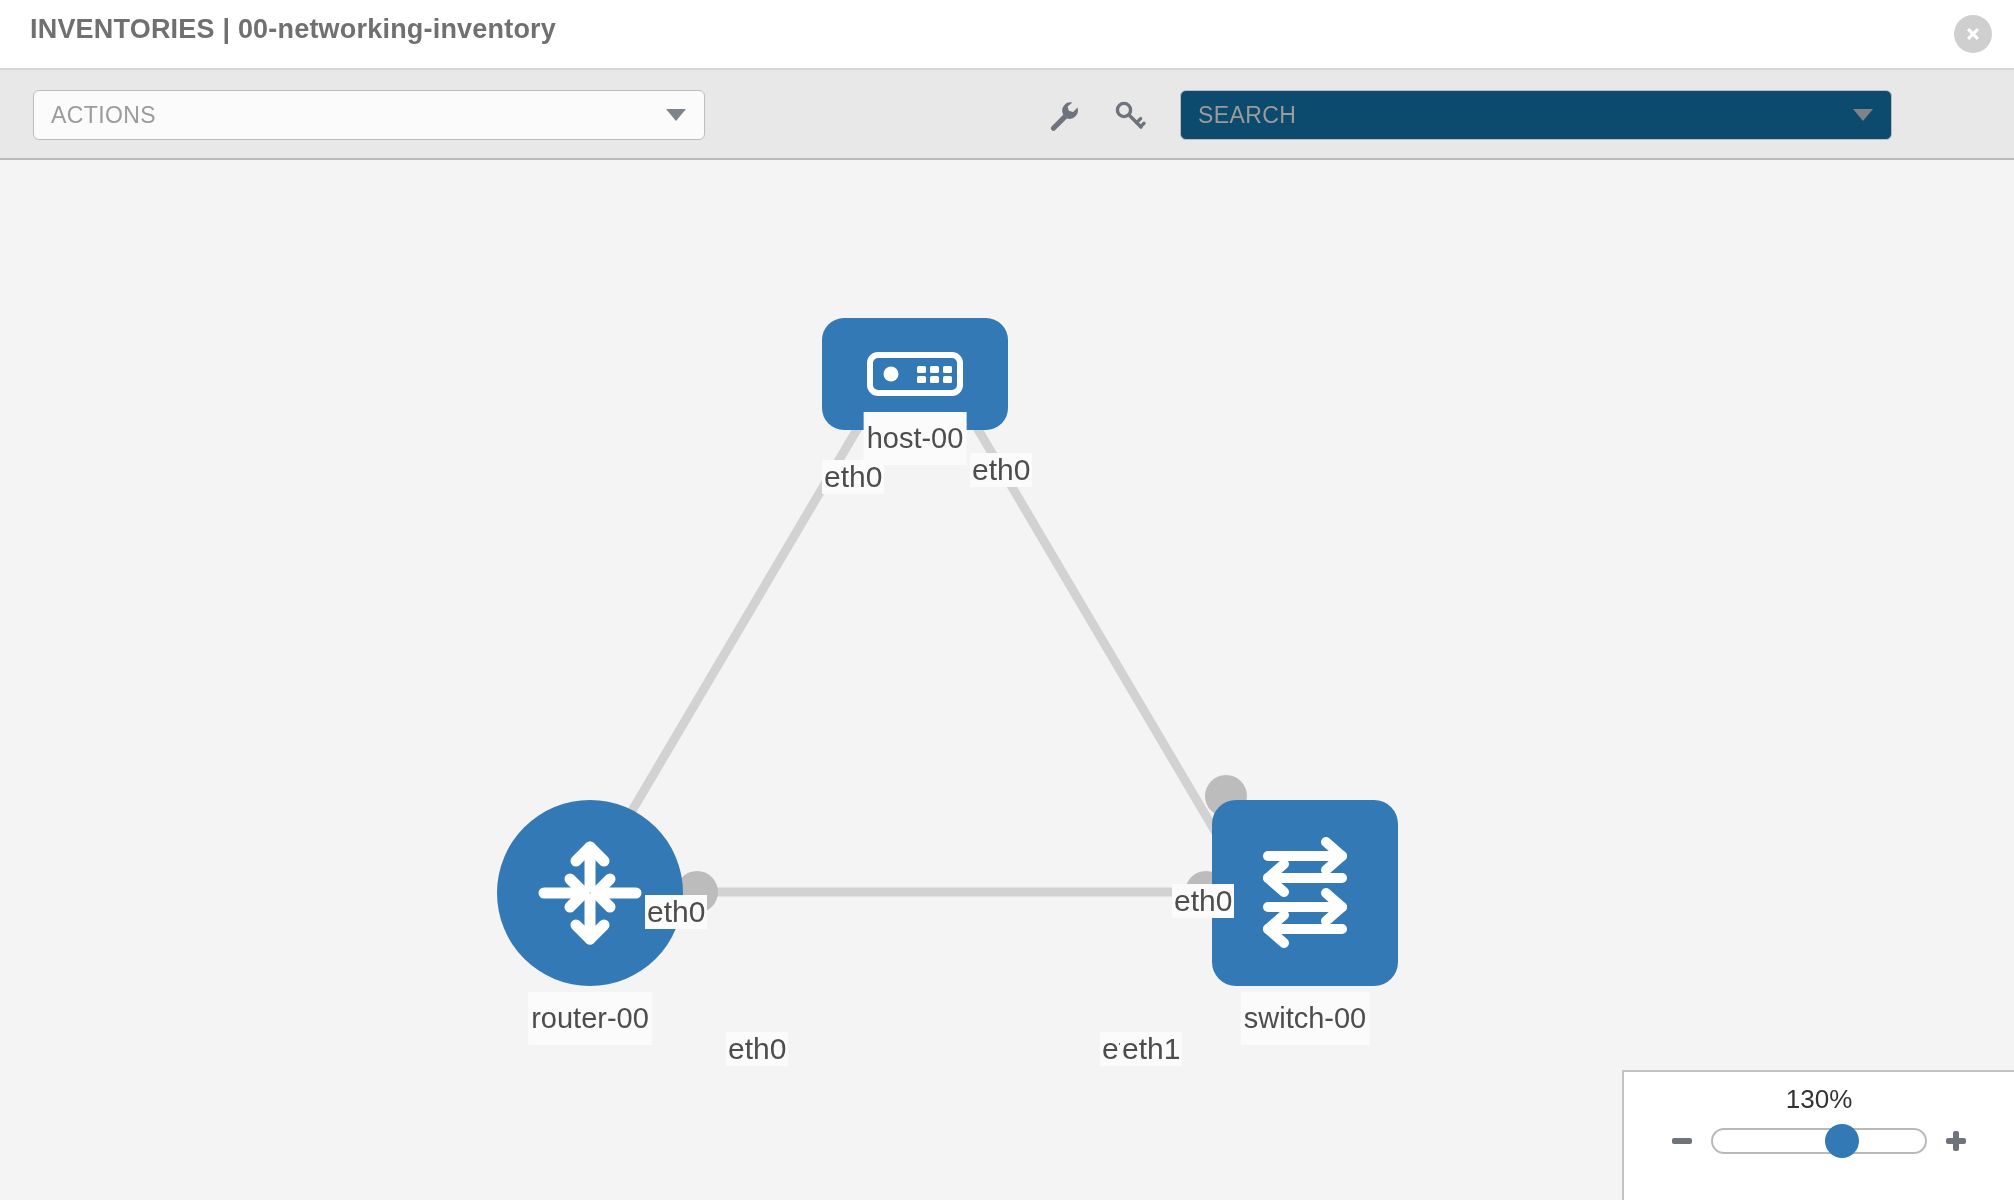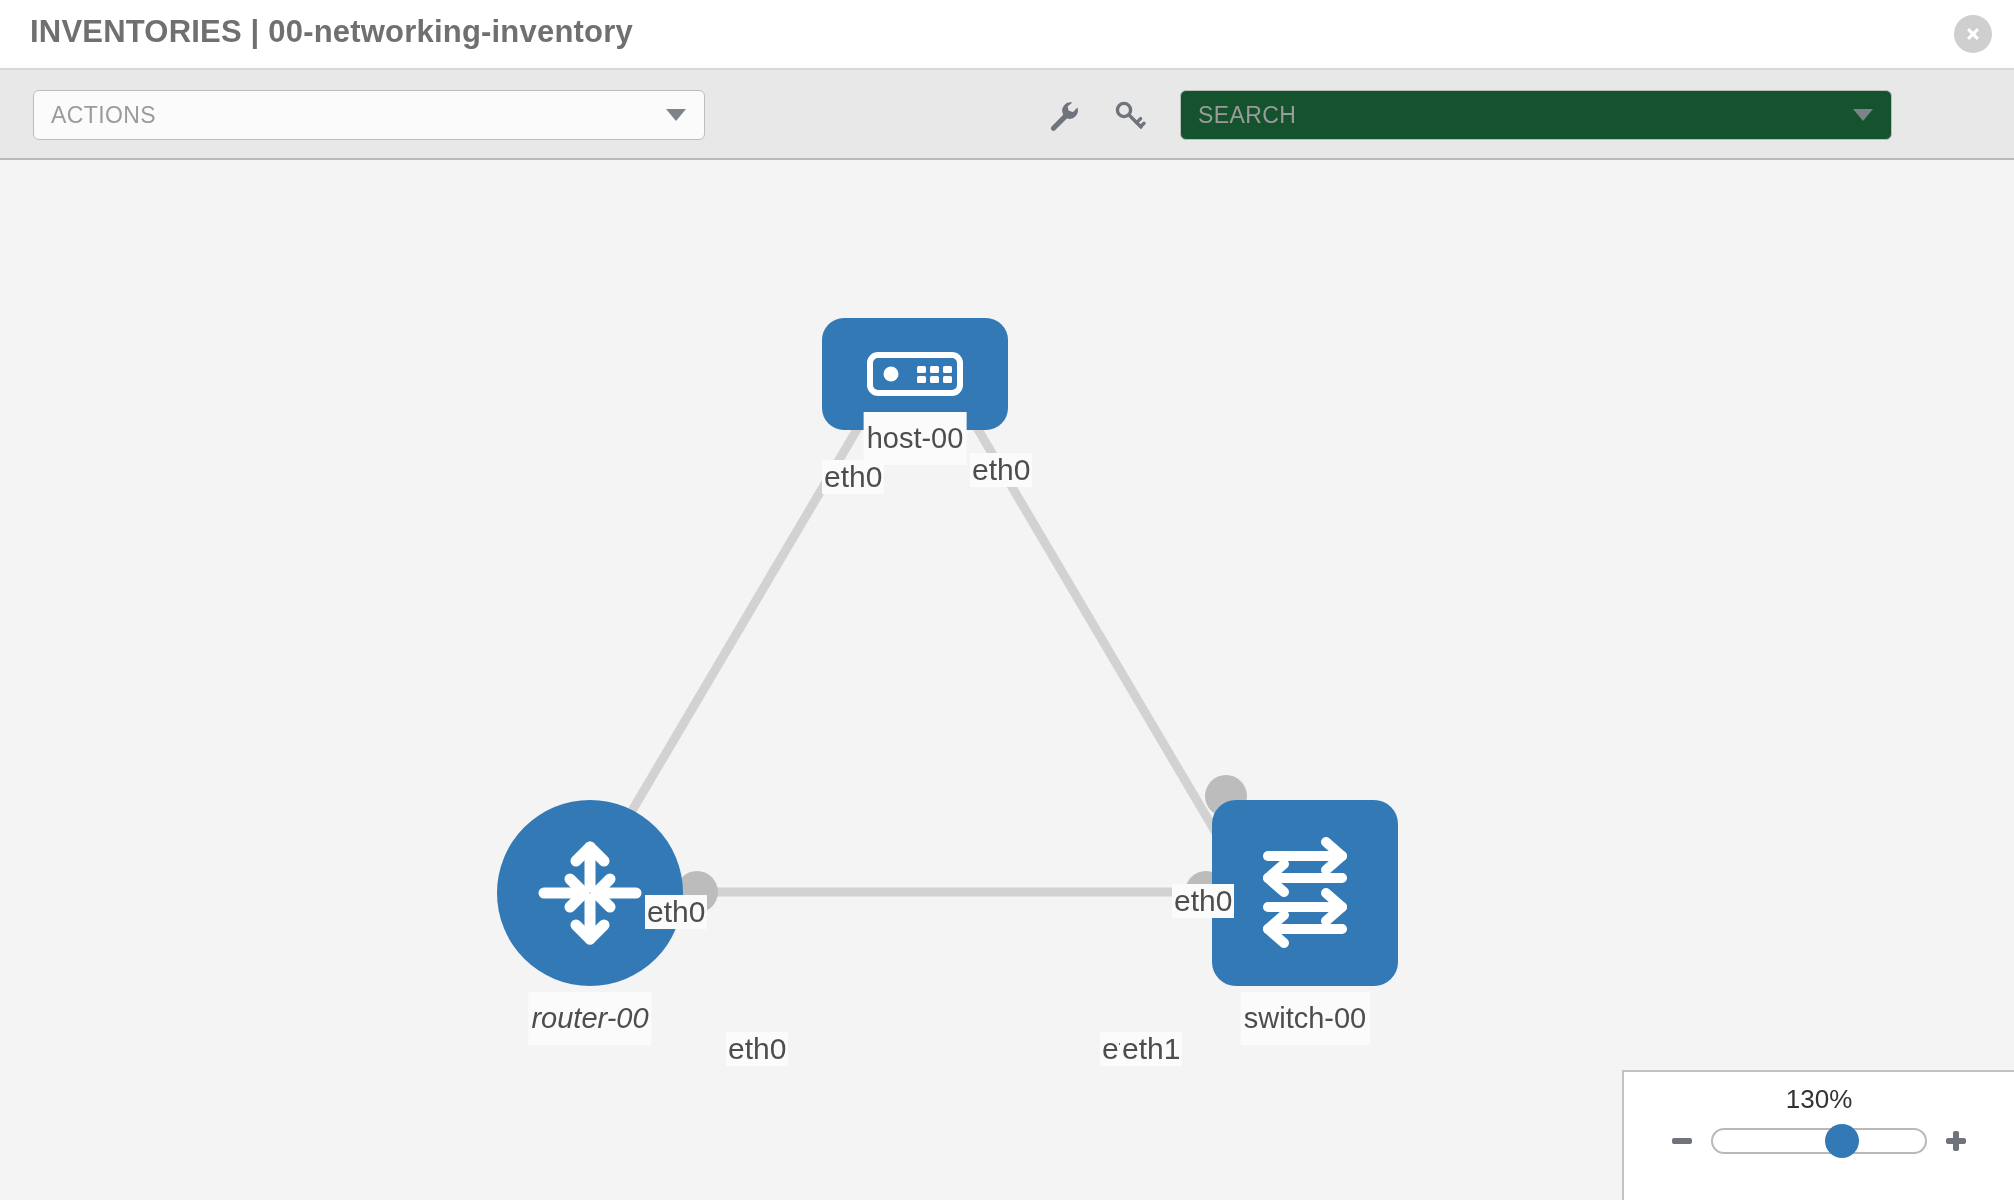--- a/index.html
+++ b/index.html
@@ -12,21 +12,21 @@
   #app { position: relative; width: 2014px; height: 1200px; background: #ffffff; }
 
   
   .header {
     position: absolute; left: 0; top: 0; width: 2014px; height: 70px;
     background: #ffffff;
     border-bottom: 2px solid #d7d7d7;
   }
   .header-title {
     position: absolute; left: 30px; top: 14px;
-    font-size: 31px; font-weight: bold; letter-spacing: .2px;
+    font-size: 27px; font-weight: bold; letter-spacing: .2px;
     color: #707070; white-space: nowrap;
   }
   .close-btn {
     position: absolute; right: 22px; top: 15px;
     width: 38px; height: 38px; border-radius: 50%;
     background: #cfcfcf;
     display: flex; align-items: center; justify-content: center;
     cursor: pointer;
   }
   .close-btn svg { display: block; }
@@ -59,21 +59,21 @@
     position: absolute; top: 22px; width: 46px; height: 46px;
     display: flex; align-items: center; justify-content: center;
     cursor: pointer;
   }
   .tool-icon.wrench { left: 1040px; }
   .tool-icon.key    { left: 1106px; }
 
   .search-select {
     position: absolute; left: 1180px; top: 20px;
     width: 712px; height: 50px;
-    background: #14532d;
+    background: #0c4a6e;
     border: 1px solid #bdbdbd; border-radius: 6px;
     cursor: text;
   }
   .search-select .label {
     position: absolute; left: 17px; top: 50%; transform: translateY(-50%);
     font-size: 23px; color: #9b9b9b; letter-spacing: .4px;
   }
 
   
   .canvas {
@@ -95,21 +95,21 @@
   .node-switch .node-shape { width: 186px; height: 186px; border-radius: 24px; }
 
   .node-label {
     position: absolute; left: 50%; transform: translateX(-50%);
     white-space: nowrap;
     font-size: 29px; color: #4d4d4d;
     background: #fbfbfb;
     padding: 10px 3px;
   }
   .node-host   .node-label { top: 94px; }
-  .node-router .node-label { top: 192px; font-style: italic; }
+  .node-router .node-label { top: 192px; }
   .node-switch .node-label { top: 192px; }
 
   
   .nub {
     position: absolute; width: 42px; height: 42px; border-radius: 50%;
     background: #bcbcbc; cursor: pointer;
   }
 
   
   .if-label {

